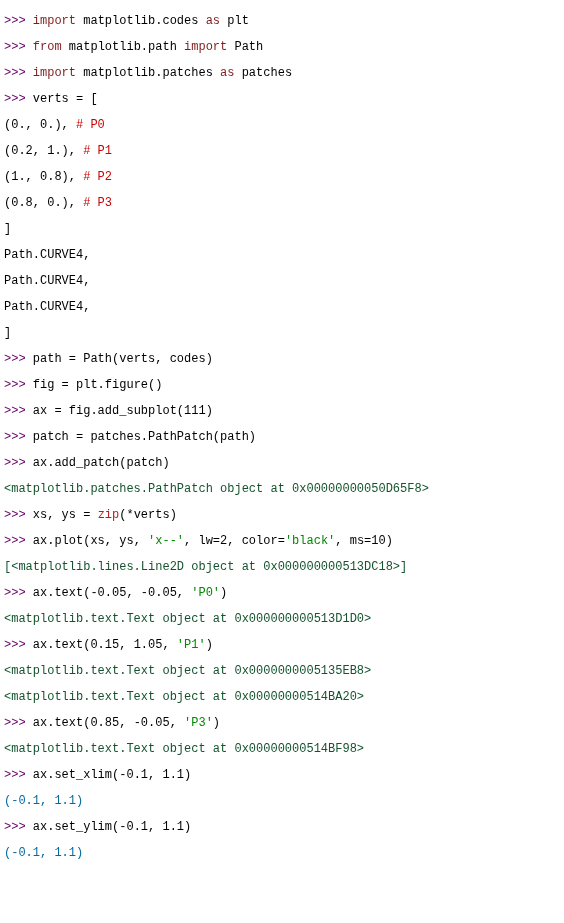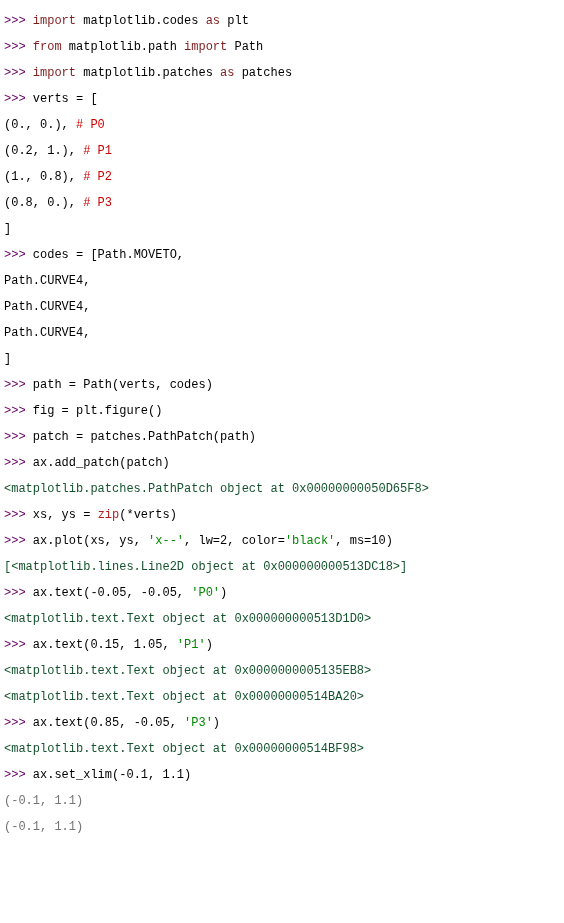--- a/index.html
+++ b/index.html
@@ -14,53 +14,54 @@
     line-height: 13px;
     white-space: pre;
     background: #fff;
   }
   .prompt { color: #660066; }
   .kw-orange { color: #7f1d1d; }
   .kw-blue { color: #b91c1c; }
   .str-green { color: #008800; }
   .comment { color: #cc0000; }
   .output-blue { color: #14532d; }
-  .output-teal { color: #737373; }
+  .output-teal { color: #0369a1; }
   .code-line { display: block; }
 </style>
 </head>
 <body>
 
 <div class="code-area">
 <span class="code-line"><span class="prompt">&gt;&gt;&gt; </span><span class="kw-orange">import</span><span> matplotlib.codes </span><span class="kw-orange">as</span><span> plt</span></span>
 <span class="code-line"><span class="prompt">&gt;&gt;&gt; </span><span class="kw-orange">from</span><span> matplotlib.path </span><span class="kw-orange">import</span><span> Path</span></span>
 <span class="code-line"><span class="prompt">&gt;&gt;&gt; </span><span class="kw-orange">import</span><span> matplotlib.patches </span><span class="kw-orange">as</span><span> patches</span></span>
 <span class="code-line"><span class="prompt">&gt;&gt;&gt; </span><span>verts = [</span></span>
 <span class="code-line"><span>(0., 0.), </span><span class="comment"># P0</span></span>
 <span class="code-line"><span>(0.2, 1.), </span><span class="comment"># P1</span></span>
 <span class="code-line"><span>(1., 0.8), </span><span class="comment"># P2</span></span>
 <span class="code-line"><span>(0.8, 0.), </span><span class="comment"># P3</span></span>
 <span class="code-line"><span>]</span></span>
-<span class="code-line"><span class="prompt">&gt;&gt;&gt; </span><span>codes = [Path.MOVETO,</span></span>
 <span class="code-line"><span>Path.CURVE4,</span></span>
 <span class="code-line"><span>Path.CURVE4,</span></span>
 <span class="code-line"><span>Path.CURVE4,</span></span>
 <span class="code-line"><span>]</span></span>
 <span class="code-line"><span class="prompt">&gt;&gt;&gt; </span><span>path = Path(verts, codes)</span></span>
 <span class="code-line"><span class="prompt">&gt;&gt;&gt; </span><span>fig = plt.figure()</span></span>
+<span class="code-line"><span class="prompt">&gt;&gt;&gt; </span><span>ax = fig.add_subplot(111)</span></span>
 <span class="code-line"><span class="prompt">&gt;&gt;&gt; </span><span>patch = patches.PathPatch(path)</span></span>
 <span class="code-line"><span class="prompt">&gt;&gt;&gt; </span><span>ax.add_patch(patch)</span></span>
 <span class="code-line output-blue">&lt;matplotlib.patches.PathPatch object at 0x00000000050D65F8&gt;</span>
 <span class="code-line"><span class="prompt">&gt;&gt;&gt; </span><span>xs, ys = </span><span class="kw-blue">zip</span><span>(*verts)</span></span>
 <span class="code-line"><span class="prompt">&gt;&gt;&gt; </span><span>ax.plot(xs, ys, </span><span class="str-green">'x--'</span><span>, lw=2, color=</span><span class="str-green">'black'</span><span>, ms=10)</span></span>
 <span class="code-line output-blue">[&lt;matplotlib.lines.Line2D object at 0x000000000513DC18&gt;]</span>
 <span class="code-line"><span class="prompt">&gt;&gt;&gt; </span><span>ax.text(-0.05, -0.05, </span><span class="str-green">'P0'</span><span>)</span></span>
 <span class="code-line output-blue">&lt;matplotlib.text.Text object at 0x000000000513D1D0&gt;</span>
 <span class="code-line"><span class="prompt">&gt;&gt;&gt; </span><span>ax.text(0.15, 1.05, </span><span class="str-green">'P1'</span><span>)</span></span>
 <span class="code-line output-blue">&lt;matplotlib.text.Text object at 0x0000000005135EB8&gt;</span>
 <span class="code-line output-blue">&lt;matplotlib.text.Text object at 0x00000000514BA20&gt;</span>
 <span class="code-line"><span class="prompt">&gt;&gt;&gt; </span><span>ax.text(0.85, -0.05, </span><span class="str-green">'P3'</span><span>)</span></span>
 <span class="code-line output-blue">&lt;matplotlib.text.Text object at 0x00000000514BF98&gt;</span>
 <span class="code-line"><span class="prompt">&gt;&gt;&gt; </span><span>ax.set_xlim(-0.1, 1.1)</span></span>
 <span class="code-line output-teal">(-0.1, 1.1)</span>
+<span class="code-line"><span class="prompt">&gt;&gt;&gt; </span><span>ax.set_ylim(-0.1, 1.1)</span></span>
 <span class="code-line output-teal">(-0.1, 1.1)</span>
 
 </div>
 
 </body></html>

